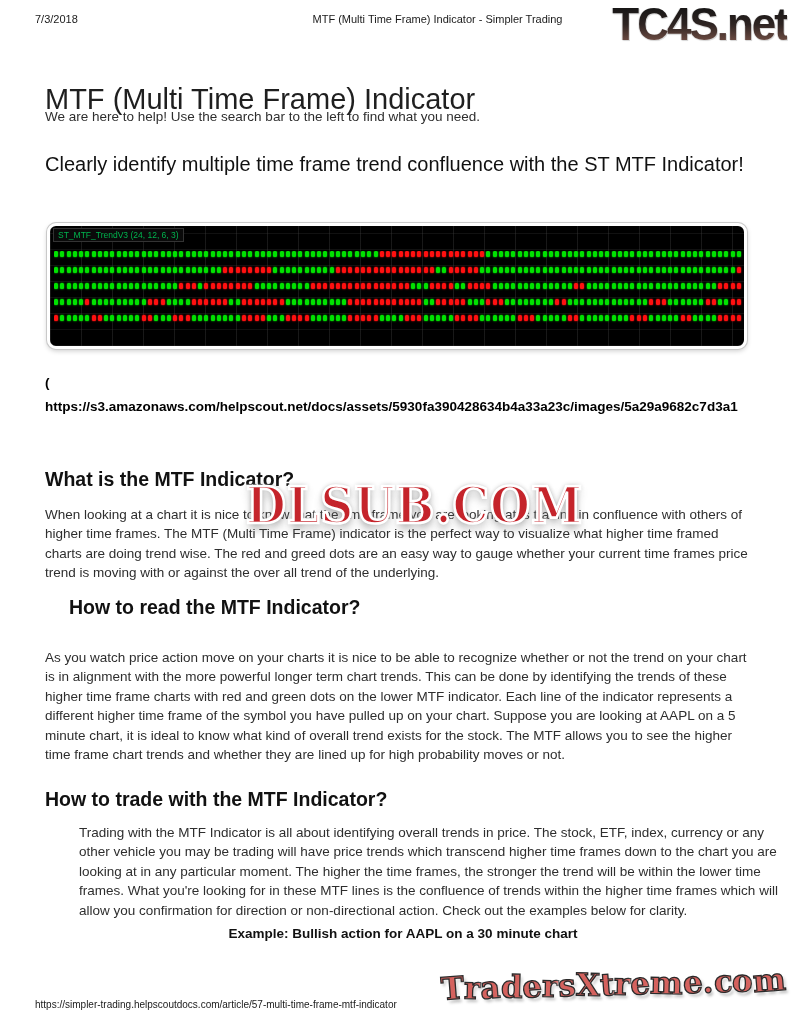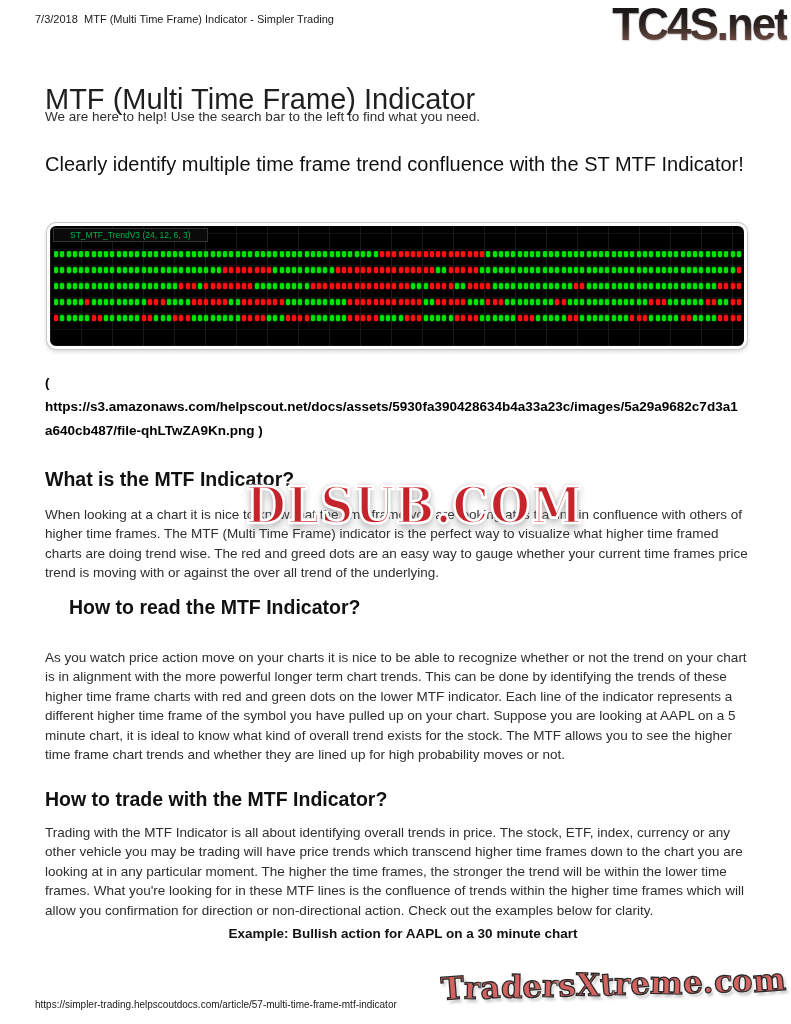--- a/index.html
+++ b/index.html
@@ -1,59 +1,59 @@
 <!DOCTYPE html>
 <html><head>
 <meta charset="utf-8">
 <style>
   html,body{margin:0;padding:0;background:#ffffff;}
   .page{position:relative;width:791px;height:1024px;background:#ffffff;
         font-family:"Liberation Sans",sans-serif;overflow:hidden;color:#2e2e2e;}
 
   
   .ph-date{position:absolute;left:35px;top:13px;font-size:11px;color:#1a1a1a;}
-  .ph-title{position:absolute;left:84px;right:0;top:13px;text-align:left;font-size:11px;color:#1a1a1a;}
+  .ph-title{position:absolute;left:84px;right:0;top:13px;text-align:center;font-size:11px;color:#1a1a1a;}
   .tc4s{position:absolute;right:4px;top:-2px;font-size:44px;font-weight:bold;letter-spacing:-2px;
         background:linear-gradient(180deg,#151515 15%,#2e2422 50%,#6e4c43 82%,#8a6156 100%);
         -webkit-background-clip:text;background-clip:text;color:transparent;
         transform:scaleY(1.06);transform-origin:top right;
         filter:drop-shadow(1px 1px 0 #d9d9d9) drop-shadow(-1px 0 0 #e6e6e6);}
 
   
   .h1{position:absolute;left:45px;top:64px;font-size:29px;font-weight:400;color:#1f1f1f;}
   .intro{position:absolute;left:45px;top:109px;font-size:13.5px;color:#2e2e2e;}
   .headline{position:absolute;left:45px;top:150px;width:706px;font-size:20px;font-weight:normal;
             line-height:29px;color:#111;}
 
   
   .chart-panel{position:absolute;left:47px;top:223px;width:694px;height:120px;background:#000;
                border:3px solid #fff;border-radius:9px;
                box-shadow:0 0 0 1px #c9c9c9,0 2px 5px rgba(0,0,0,.2);}
   .chart-inner{position:absolute;inset:0;border-radius:5px;overflow:hidden;
                background-image:repeating-linear-gradient(90deg,rgba(70,70,70,.35) 0 1px,transparent 1px 31px),
                                 repeating-linear-gradient(0deg,rgba(60,60,60,.28) 0 1px,transparent 1px 16px);}
   .chart-label{position:absolute;left:3px;top:2px;font-size:8.5px;color:#00b44e;background:#0a0a0a;
-               border:1px solid #333;padding:1px 16px;white-space:nowrap;}
+               border:1px solid #333;padding:1px 4px;white-space:nowrap;}
   .rows{position:absolute;left:4px;right:2px;top:25px;overflow:hidden;}
   .dot-row{height:6px;margin-bottom:10px;white-space:nowrap;font-size:0;}
   .dot{display:inline-block;width:4px;height:6px;margin-right:2.27px;border-radius:1.5px;}
   .dot.g{background:#00e200;box-shadow:0 0 2px #00e200;}
   .dot.r{background:#ff1010;box-shadow:0 0 2px #ff1010;}
 
   
   .link-block{position:absolute;left:45px;top:371px;width:708px;font-size:13.5px;font-weight:bold;
               line-height:24px;color:#000;}
   .link-line{white-space:nowrap;}
 
   
   .sec-head{position:absolute;left:45px;font-size:19.5px;font-weight:bold;color:#111;}
   .sec-body{position:absolute;left:45px;width:706px;font-size:13.5px;line-height:19.5px;color:#2e2e2e;}
   .head-1{top:452px;margin-top:16px;} .body-1{top:491px;}
   .head-2{top:580px;margin-left:24px;} .body-2{top:634px;}
-  .head-3{top:772px;} .body-3{top:809px;}
+  .head-3{top:772px;} .body-3{top:809px;margin-left:34px;}
 
   .example{position:absolute;left:15px;right:0;top:926px;text-align:center;font-size:13.5px;
            font-weight:bold;color:#111;}
 
   
   .watermark{position:absolute;left:246px;top:479px;font-family:"DejaVu Serif",serif;font-size:46px;
              font-weight:bold;letter-spacing:1px;color:#c5242b;-webkit-text-stroke:2.5px #ffffff;
              text-shadow:0 0 5px rgba(160,160,160,.95),0 5px 8px rgba(90,90,90,.45);
              transform:scaleY(1.08);}
 
@@ -86,21 +86,20 @@
           <div class="dot-row"><span class="dot g"></span><span class="dot g"></span><span class="dot g"></span><span class="dot g"></span><span class="dot g"></span><span class="dot g"></span><span class="dot g"></span><span class="dot g"></span><span class="dot g"></span><span class="dot g"></span><span class="dot g"></span><span class="dot g"></span><span class="dot g"></span><span class="dot g"></span><span class="dot g"></span><span class="dot g"></span><span class="dot g"></span><span class="dot g"></span><span class="dot g"></span><span class="dot g"></span><span class="dot r"></span><span class="dot r"></span><span class="dot r"></span><span class="dot g"></span><span class="dot r"></span><span class="dot r"></span><span class="dot r"></span><span class="dot r"></span><span class="dot r"></span><span class="dot r"></span><span class="dot r"></span><span class="dot r"></span><span class="dot g"></span><span class="dot g"></span><span class="dot g"></span><span class="dot g"></span><span class="dot g"></span><span class="dot g"></span><span class="dot g"></span><span class="dot g"></span><span class="dot g"></span><span class="dot r"></span><span class="dot r"></span><span class="dot r"></span><span class="dot r"></span><span class="dot r"></span><span class="dot r"></span><span class="dot r"></span><span class="dot r"></span><span class="dot r"></span><span class="dot r"></span><span class="dot r"></span><span class="dot r"></span><span class="dot r"></span><span class="dot r"></span><span class="dot r"></span><span class="dot r"></span><span class="dot g"></span><span class="dot g"></span><span class="dot g"></span><span class="dot r"></span><span class="dot r"></span><span class="dot r"></span><span class="dot r"></span><span class="dot g"></span><span class="dot g"></span><span class="dot r"></span><span class="dot r"></span><span class="dot r"></span><span class="dot r"></span><span class="dot g"></span><span class="dot g"></span><span class="dot g"></span><span class="dot g"></span><span class="dot g"></span><span class="dot g"></span><span class="dot g"></span><span class="dot g"></span><span class="dot g"></span><span class="dot g"></span><span class="dot g"></span><span class="dot g"></span><span class="dot g"></span><span class="dot r"></span><span class="dot r"></span><span class="dot g"></span><span class="dot g"></span><span class="dot g"></span><span class="dot g"></span><span class="dot g"></span><span class="dot g"></span><span class="dot g"></span><span class="dot g"></span><span class="dot g"></span><span class="dot g"></span><span class="dot g"></span><span class="dot g"></span><span class="dot g"></span><span class="dot g"></span><span class="dot g"></span><span class="dot g"></span><span class="dot g"></span><span class="dot g"></span><span class="dot g"></span><span class="dot g"></span><span class="dot g"></span><span class="dot r"></span><span class="dot r"></span><span class="dot r"></span><span class="dot r"></span></div>
           <div class="dot-row"><span class="dot g"></span><span class="dot g"></span><span class="dot g"></span><span class="dot g"></span><span class="dot g"></span><span class="dot r"></span><span class="dot g"></span><span class="dot g"></span><span class="dot g"></span><span class="dot g"></span><span class="dot g"></span><span class="dot g"></span><span class="dot g"></span><span class="dot g"></span><span class="dot g"></span><span class="dot r"></span><span class="dot r"></span><span class="dot r"></span><span class="dot g"></span><span class="dot g"></span><span class="dot g"></span><span class="dot g"></span><span class="dot r"></span><span class="dot r"></span><span class="dot r"></span><span class="dot r"></span><span class="dot r"></span><span class="dot r"></span><span class="dot g"></span><span class="dot g"></span><span class="dot r"></span><span class="dot r"></span><span class="dot r"></span><span class="dot r"></span><span class="dot r"></span><span class="dot r"></span><span class="dot r"></span><span class="dot g"></span><span class="dot g"></span><span class="dot g"></span><span class="dot g"></span><span class="dot g"></span><span class="dot g"></span><span class="dot g"></span><span class="dot g"></span><span class="dot g"></span><span class="dot g"></span><span class="dot r"></span><span class="dot r"></span><span class="dot r"></span><span class="dot r"></span><span class="dot r"></span><span class="dot r"></span><span class="dot r"></span><span class="dot r"></span><span class="dot r"></span><span class="dot r"></span><span class="dot r"></span><span class="dot r"></span><span class="dot g"></span><span class="dot g"></span><span class="dot r"></span><span class="dot r"></span><span class="dot r"></span><span class="dot r"></span><span class="dot r"></span><span class="dot g"></span><span class="dot g"></span><span class="dot g"></span><span class="dot r"></span><span class="dot r"></span><span class="dot r"></span><span class="dot g"></span><span class="dot g"></span><span class="dot g"></span><span class="dot g"></span><span class="dot g"></span><span class="dot g"></span><span class="dot g"></span><span class="dot g"></span><span class="dot r"></span><span class="dot r"></span><span class="dot g"></span><span class="dot g"></span><span class="dot g"></span><span class="dot g"></span><span class="dot g"></span><span class="dot g"></span><span class="dot g"></span><span class="dot g"></span><span class="dot g"></span><span class="dot g"></span><span class="dot g"></span><span class="dot g"></span><span class="dot g"></span><span class="dot r"></span><span class="dot r"></span><span class="dot r"></span><span class="dot g"></span><span class="dot g"></span><span class="dot g"></span><span class="dot g"></span><span class="dot g"></span><span class="dot g"></span><span class="dot r"></span><span class="dot r"></span><span class="dot g"></span><span class="dot g"></span><span class="dot r"></span><span class="dot r"></span></div>
           <div class="dot-row"><span class="dot r"></span><span class="dot g"></span><span class="dot g"></span><span class="dot g"></span><span class="dot g"></span><span class="dot g"></span><span class="dot r"></span><span class="dot r"></span><span class="dot g"></span><span class="dot g"></span><span class="dot g"></span><span class="dot g"></span><span class="dot g"></span><span class="dot g"></span><span class="dot r"></span><span class="dot r"></span><span class="dot g"></span><span class="dot g"></span><span class="dot g"></span><span class="dot r"></span><span class="dot r"></span><span class="dot r"></span><span class="dot g"></span><span class="dot g"></span><span class="dot g"></span><span class="dot g"></span><span class="dot g"></span><span class="dot g"></span><span class="dot g"></span><span class="dot g"></span><span class="dot r"></span><span class="dot r"></span><span class="dot r"></span><span class="dot r"></span><span class="dot g"></span><span class="dot g"></span><span class="dot g"></span><span class="dot r"></span><span class="dot r"></span><span class="dot r"></span><span class="dot r"></span><span class="dot g"></span><span class="dot g"></span><span class="dot g"></span><span class="dot g"></span><span class="dot g"></span><span class="dot g"></span><span class="dot r"></span><span class="dot r"></span><span class="dot r"></span><span class="dot r"></span><span class="dot r"></span><span class="dot g"></span><span class="dot g"></span><span class="dot g"></span><span class="dot g"></span><span class="dot r"></span><span class="dot r"></span><span class="dot r"></span><span class="dot g"></span><span class="dot g"></span><span class="dot g"></span><span class="dot g"></span><span class="dot g"></span><span class="dot r"></span><span class="dot r"></span><span class="dot r"></span><span class="dot r"></span><span class="dot g"></span><span class="dot g"></span><span class="dot g"></span><span class="dot g"></span><span class="dot g"></span><span class="dot g"></span><span class="dot r"></span><span class="dot r"></span><span class="dot r"></span><span class="dot g"></span><span class="dot g"></span><span class="dot g"></span><span class="dot g"></span><span class="dot g"></span><span class="dot r"></span><span class="dot r"></span><span class="dot g"></span><span class="dot g"></span><span class="dot g"></span><span class="dot g"></span><span class="dot g"></span><span class="dot g"></span><span class="dot g"></span><span class="dot g"></span><span class="dot r"></span><span class="dot r"></span><span class="dot r"></span><span class="dot g"></span><span class="dot g"></span><span class="dot g"></span><span class="dot g"></span><span class="dot g"></span><span class="dot r"></span><span class="dot r"></span><span class="dot g"></span><span class="dot g"></span><span class="dot g"></span><span class="dot g"></span><span class="dot r"></span><span class="dot r"></span><span class="dot r"></span><span class="dot r"></span></div>
         </div>
     </div>
   </div>
 
   <div class="link-block">
     <div class="link-line">(</div>
     <div class="link-line">https://s3.amazonaws.com/helpscout.net/docs/assets/5930fa390428634b4a33a23c/images/5a29a9682c7d3a1</div>
-    <div class="link-line">a640cb487/file-qhLTwZA9Kn.png )</div>
   </div>
 
   <h2 class="sec-head head-1">What is the MTF Indicator?</h2>
   <p class="sec-body body-1">When looking at a chart it is nice to know that the time frame you are looking at is trading in confluence with others of higher time frames. The MTF (Multi Time Frame) indicator is the perfect way to visualize what higher time framed charts are doing trend wise. The red and greed dots are an easy way to gauge whether your current time frames price trend is moving with or against the over all trend of the underlying.</p>
 
   <h2 class="sec-head head-2">How to read the MTF Indicator?</h2>
   <p class="sec-body body-2">As you watch price action move on your charts it is nice to be able to recognize whether or not the trend on your chart is in alignment with the more powerful longer term chart trends. This can be done by identifying the trends of these higher time frame charts with red and green dots on the lower MTF indicator. Each line of the indicator represents a different higher time frame of the symbol you have pulled up on your chart. Suppose you are looking at AAPL on a 5 minute chart, it is ideal to know what kind of overall trend exists for the stock. The MTF allows you to see the higher time frame chart trends and whether they are lined up for high probability moves or not.</p>
 
   <h2 class="sec-head head-3">How to trade with the MTF Indicator?</h2>
   <p class="sec-body body-3">Trading with the MTF Indicator is all about identifying overall trends in price. The stock, ETF, index, currency or any other vehicle you may be trading will have price trends which transcend higher time frames down to the chart you are looking at in any particular moment. The higher the time frames, the stronger the trend will be within the lower time frames. What you're looking for in these MTF lines is the confluence of trends within the higher time frames which will allow you confirmation for direction or non-directional action. Check out the examples below for clarity.</p>

